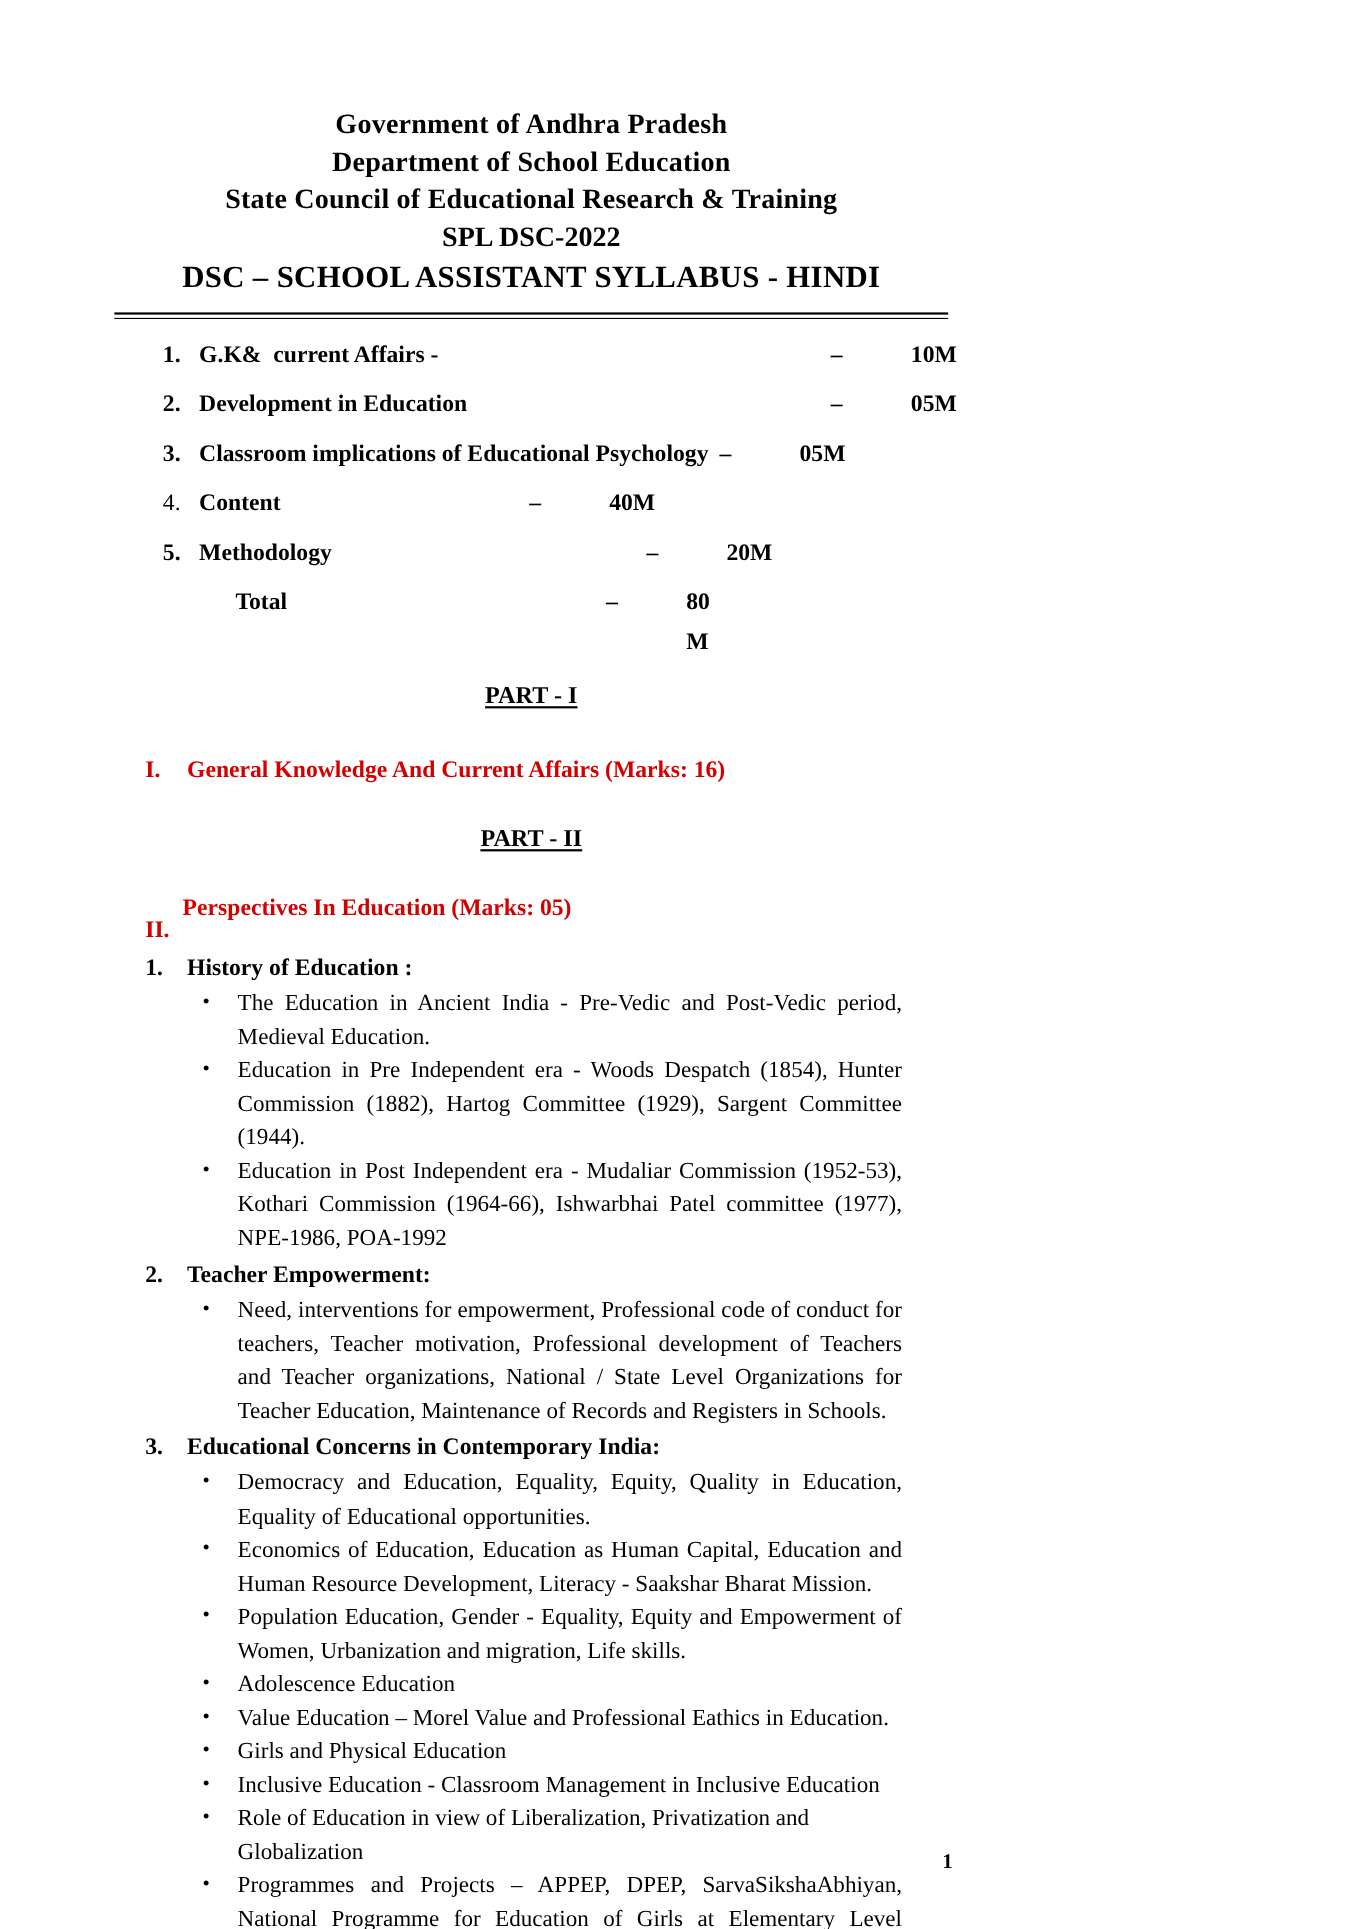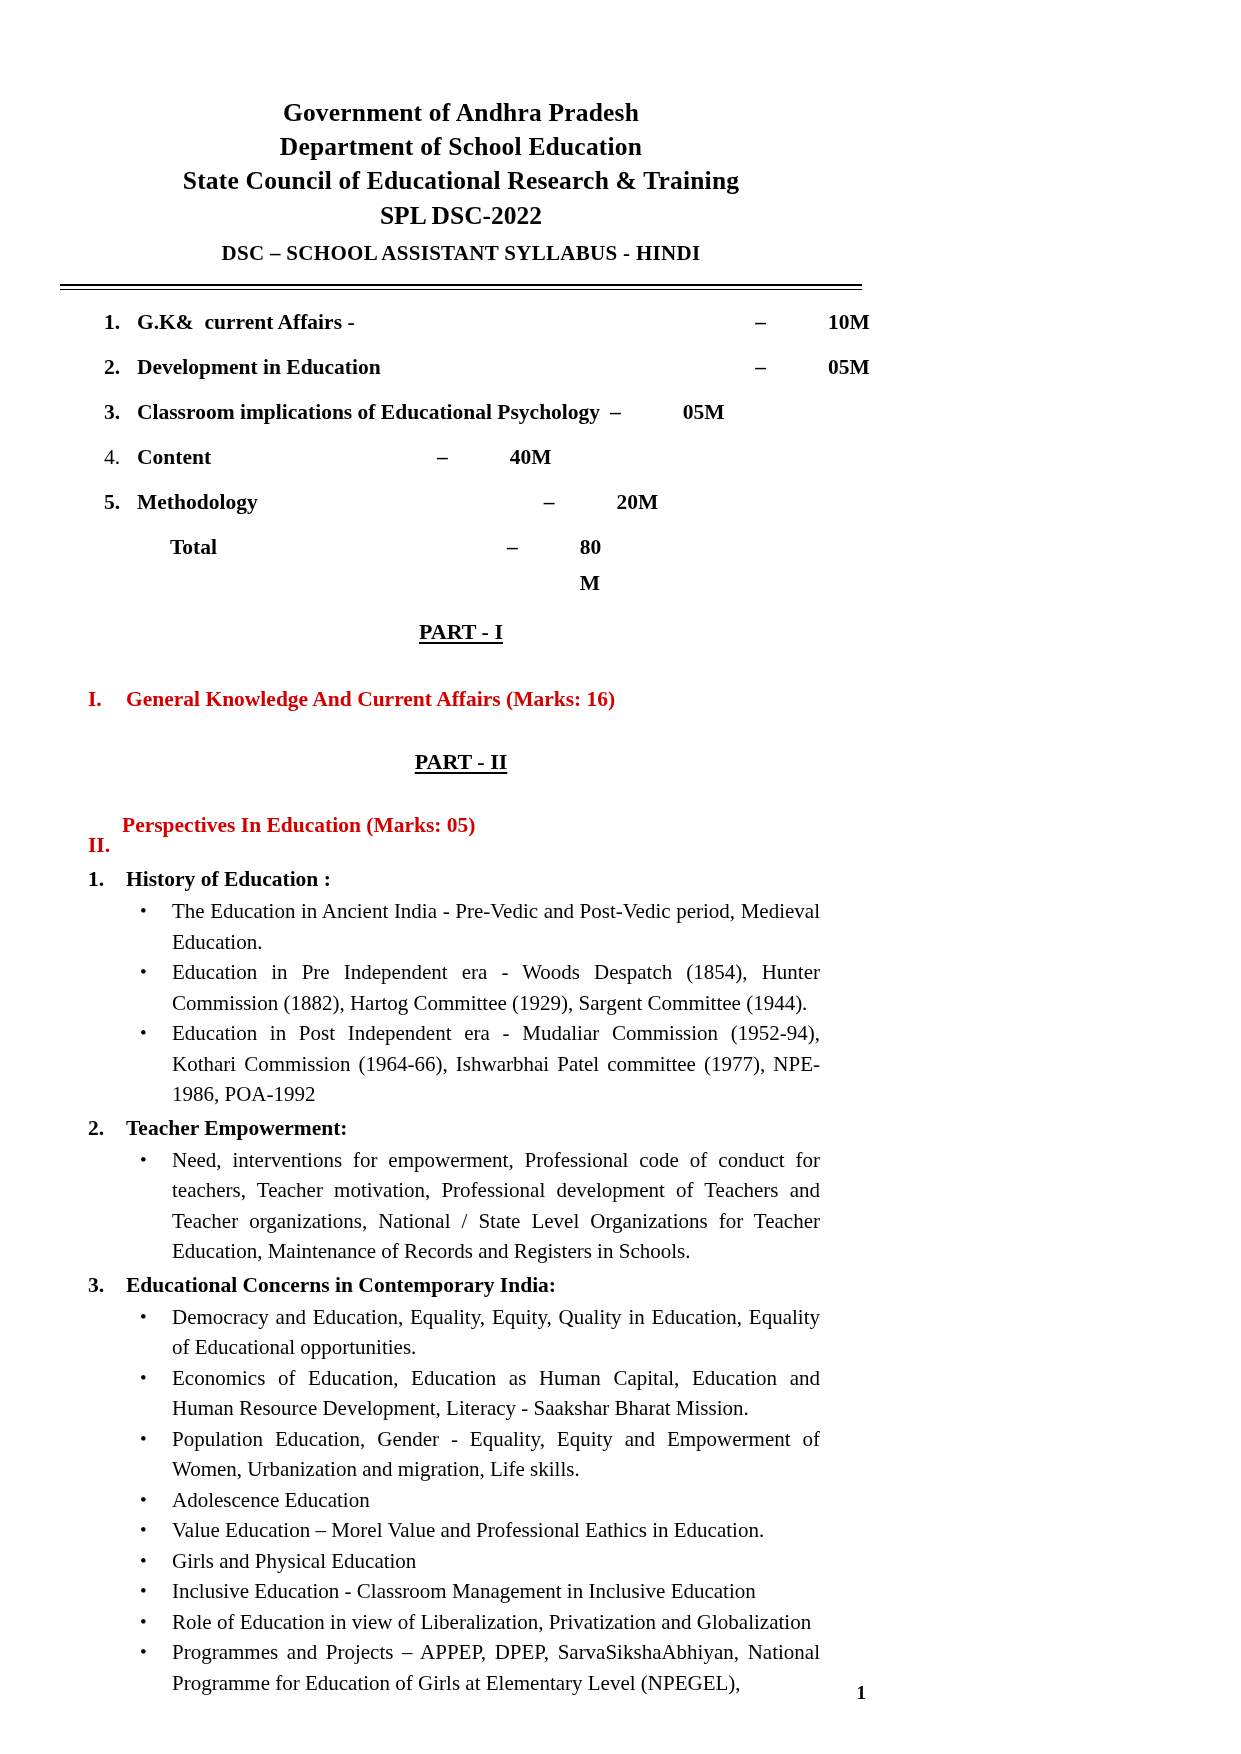--- a/index.html
+++ b/index.html
@@ -14,39 +14,39 @@
     color: #000000;
     position: relative;
     overflow: hidden;
   }
 
   .page {
     position: relative;
     width: 994px;
     height: 1754px;
     box-sizing: border-box;
-    padding: 96px 132px 40px 60px;
+    padding: 96px 132px 40px 104px;
   }
 
   
   .doc-header {
     text-align: center;
     font-weight: bold;
   }
   .doc-header .hline {
     font-size: 25.5px;
     line-height: 34px;
     letter-spacing: 0.2px;
   }
   .doc-header .hline-spl {
     font-size: 25.5px;
     line-height: 36px;
   }
   .doc-header .hline-title {
-    font-size: 21px;
+    font-size: 28px;
     line-height: 38px;
     letter-spacing: 0.3px;
     font-family: Liberation Serif, serif;
   }
 
   .double-rule {
     margin-top: 12px;
     border-top: 2.2px solid #000;
     border-bottom: 1.4px solid #000;
     height: 3px;
@@ -260,21 +260,21 @@
     <span>Perspectives In Education (Marks: 05)</span>
   </div>
 
   <div class="sub-head">
     <span class="num">1.</span>
     <span>History of Education :</span>
   </div>
   <ul class="bullets">
     <li class="just">The Education in Ancient India - Pre-Vedic and Post-Vedic period, Medieval Education.</li>
     <li class="just">Education in Pre Independent era - Woods Despatch (1854), Hunter Commission (1882), Hartog Committee (1929), Sargent Committee (1944).</li>
-    <li class="just">Education in Post Independent era - Mudaliar Commission (1952-94), Kothari Commission (1964-66), Ishwarbhai Patel committee (1977), NPE-1986, POA-1992</li>
+    <li class="just">Education in Post Independent era - Mudaliar Commission (1952-53), Kothari Commission (1964-66), Ishwarbhai Patel committee (1977), NPE-1986, POA-1992</li>
   </ul>
 
   <div class="sub-head">
     <span class="num">2.</span>
     <span>Teacher Empowerment:</span>
   </div>
   <ul class="bullets">
     <li class="just">Need, interventions for empowerment, Professional code of conduct for teachers, Teacher motivation, Professional development of Teachers and Teacher organizations, National / State Level Organizations for Teacher Education, Maintenance of Records and Registers in Schools.</li>
   </ul>
 

